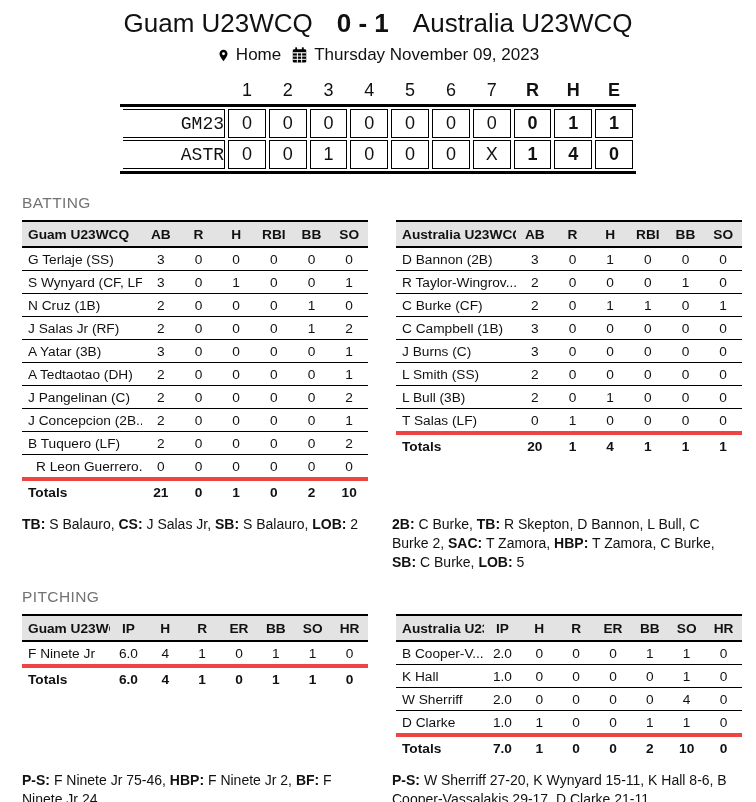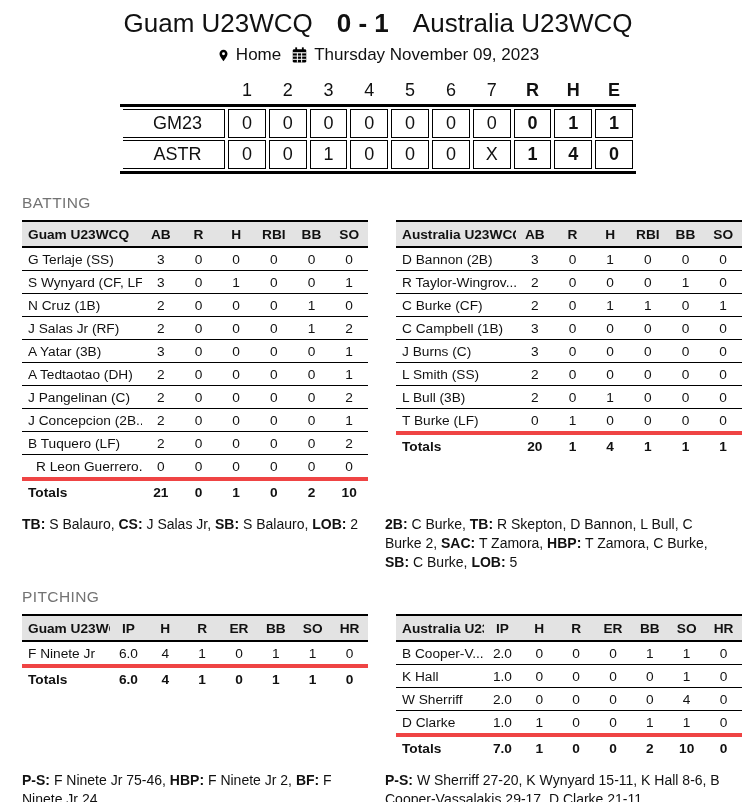--- a/index.html
+++ b/index.html
@@ -23,21 +23,21 @@
   .sub-item svg { display:block; }
   
   .linescore-wrap { width:516px; margin:12px auto 0; }
   table.ls { border-collapse:separate; border-spacing:3px 2px; table-layout:fixed; width:516px; }
   table.ls td { text-align:center; font-size:18px; padding:3px 0; overflow:hidden; white-space:nowrap; }
   table.ls col.teamcol { width:102px; }
   table.ls-head td { border:none; padding:1px 0; }
   table.ls-head td.rhe { font-weight:700; }
   table.ls-body { border-top:3px solid #000; border-bottom:3px solid #000; }
   table.ls-body td { border:1px solid #000; }
-  table.ls-body td.team { border-left:none; text-align:center; padding-left:8px; }
+  table.ls-body td.team { border-left:none; text-align:right; padding-left:8px;font-family:Liberation Mono, monospace; }
   table.ls-body td.rhe { font-weight:700; }
   
   .section { padding:0 14px 0 22px; }
   .section-batting { margin-top:20px; }
   .section-pitching { margin-top:16px; }
   .section-title { font-size:15.5px; letter-spacing:0.4px; color:#737373; margin:0 0 8px 0; font-weight:400; }
   .cols { display:flex; gap:28px; align-items:flex-start; }
   .col { width:346px; }
   
   table.stat { width:346px; border-collapse:collapse; table-layout:fixed; font-size:13.7px; }
@@ -49,21 +49,21 @@
   table.stat td {
     border-bottom:1px solid #000; padding:4px 0 3px; line-height:15px;
     text-align:center; overflow:hidden; white-space:nowrap;
   }
   table.stat td.name { text-align:left; padding-left:6px;margin-top:39px; }
   table.stat td.name.indent { padding-left:14px; }
   table.stat tr.totals td { border-top:4px solid #ef4444; border-bottom:none; font-weight:700; }
   table.batting col.namecol { width:120px; }
   table.pitching col.namecol { width:88px; }
   
-  .notes { display:flex; gap:17px; margin-top:12px; }
+  .notes { display:flex; gap:24px; margin-top:12px; }
   .note { width:346px; font-size:14px; line-height:19px; color:#111; }
   .note b { font-weight:700; }
 </style>
 </head>
 <body>
 
 <div class="match-title">
   <span>Guam U23WCQ</span>
   <span class="score">0 - 1</span>
   <span>Australia U23WCQ</span>
@@ -379,21 +379,21 @@
             <tr>
               <td class="name">L Bull (3B)</td>
               <td>2</td>
               <td>0</td>
               <td>1</td>
               <td>0</td>
               <td>0</td>
               <td>0</td>
             </tr>
             <tr>
-              <td class="name">T Burke (LF)</td>
+              <td class="name">T Salas (LF)</td>
               <td>0</td>
               <td>1</td>
               <td>0</td>
               <td>0</td>
               <td>0</td>
               <td>0</td>
             </tr>
             <tr class="totals">
               <td class="name">Totals</td>
               <td>20</td>

